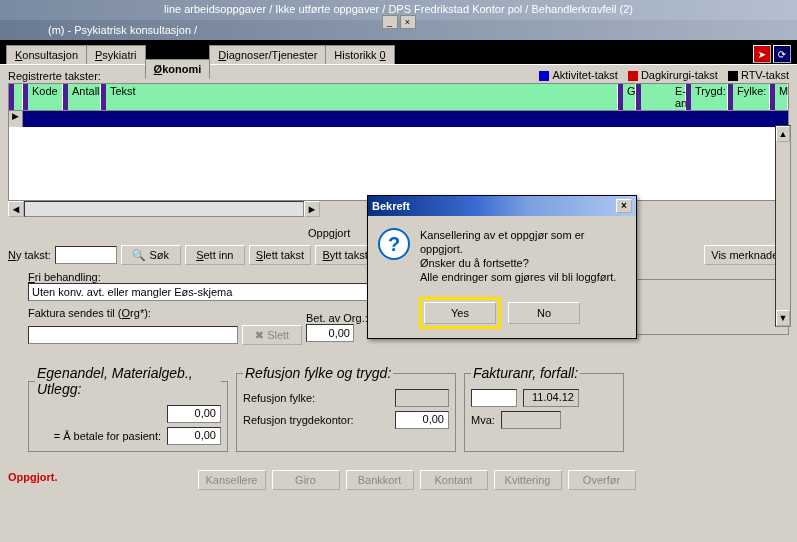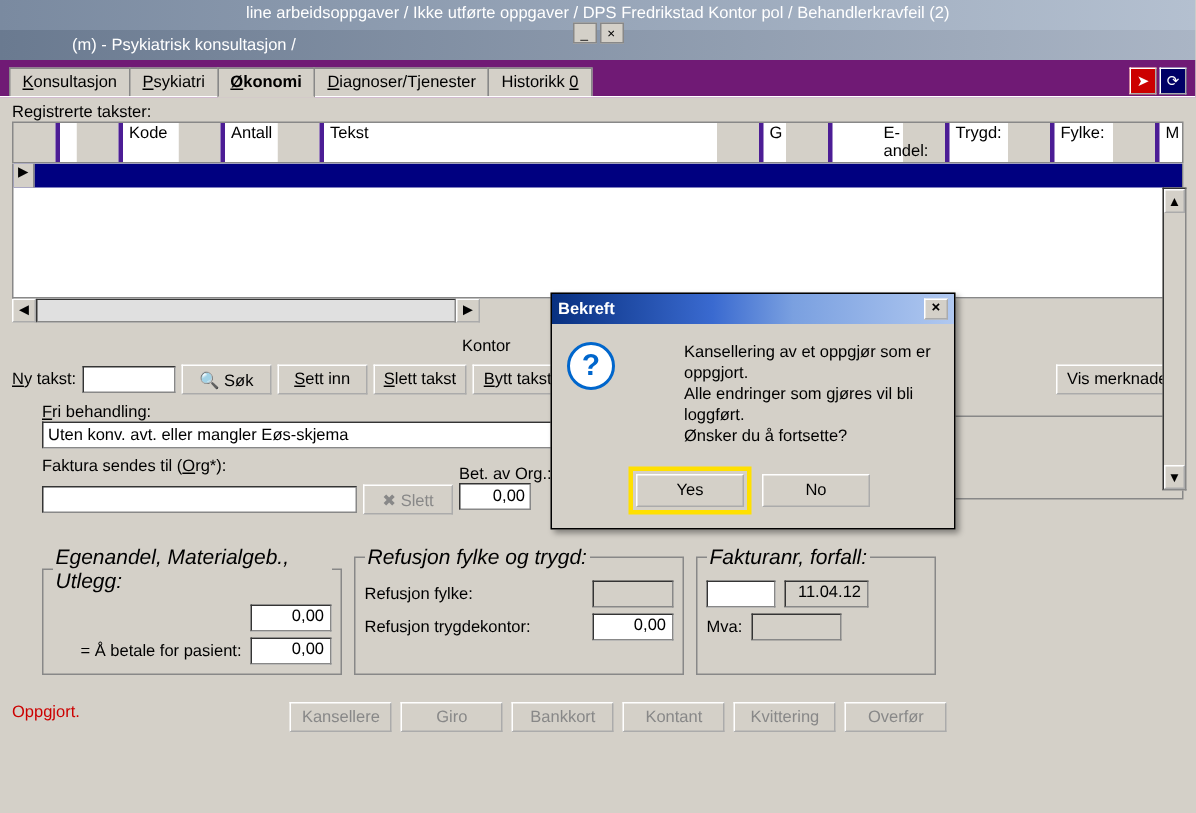--- a/index.html
+++ b/index.html
@@ -1,62 +1,62 @@
 <!DOCTYPE html>
 <html><head>
 <meta charset="utf-8">
 <style>
   * { box-sizing: border-box; margin: 0; padding: 0; font-family: Tahoma, Arial, sans-serif; font-size: 11px; }
   body { background: #d4d0c8; width: 797px; height: 542px; overflow: hidden; position: relative; }
   .title-bar { background: linear-gradient(to right, #7a8aa0, #b4c0d0); color: #fff; padding: 3px 6px; height: 20px; display: flex; align-items: center; justify-content: space-between; flex-direction: column; }
   .title-bar .right-controls { display: flex; gap: 2px; }
   .title-bar .win-btn { width: 16px; height: 14px; background: #d4d0c8; border: 1px solid #888; font-size: 9px; line-height: 12px; text-align: center; color: #000; }
   .sub-title-bar { background: linear-gradient(to right, #6a7a90, #aab5c5); color: #fff; padding: 3px 48px; height: 20px; display: flex; align-items: center; justify-content: space-between;}
-  .tabs-row { display: flex; align-items: center; background: #701a75; border-bottom: 1px solid #fff; padding: 4px 6px 0 6px; }
+  .tabs-row { display: flex; align-items: center; background: #000000; border-bottom: 1px solid #fff; padding: 4px 6px 0 6px; }
   .tab { padding: 3px 8px; border: 1px solid #888; border-bottom: none; background: #d4d0c8; margin-right: -1px; position: relative; }
-  .tab.active { background: #d4d0c8; border-bottom: 1px solid #d4d0c8; z-index: 2; top: 1px; font-weight: bold;}
+  .tab.active { background: #d4d0c8; border-bottom: 1px solid #d4d0c8; z-index: 2; top: 15px; font-weight: bold;}
   .tab .underline { text-decoration: underline; }
   .tabs-row .spacer { flex: 1; }
   .tabs-icons { display: flex; gap: 2px; margin-left: auto;}
   .tabs-icons .ic { width: 18px; height: 18px; border: 1px outset #fff; background: #c00; display:flex; justify-content:center; align-items:center; color:#fff; font-size:10px;}
   .tabs-icons .ic.blue { background: #006; }
   .content { padding: 4px 8px; position: relative; }
   fieldset { border: 1px solid #888; padding: 4px 6px 6px 6px; margin-bottom: 4px; position: relative; }
   fieldset > legend, .pseudo-legend { font-size: 14px; padding: 0 2px; font-style: italic; }
   .grid-header { display: flex; background: #d4d0c8; border: 1px solid #888; }
-  .grid-header .cell { border-right: 1px solid #fff; border-left:3px solid #4c1d95; padding: 1px 4px; background:#ffffff; font-size:11px;margin-left:28px; }
+  .grid-header .cell { border-right: 1px solid #fff; border-left:5px solid #4c1d95; padding: 1px 4px; background:#86efac; font-size:11px; }
   .grid-body { height: 90px; background: #fff; border-left:1px solid #888; border-right:1px solid #888; border-bottom:1px solid #888; position: relative; overflow:hidden;}
   .grid-body .selrow { position:absolute; left:0; right:0; top:0; height:16px; background:#000080; }
   .grid-body .rowmarker { position:absolute; left:0; top:0; width:14px; height:16px; background:#d4d0c8; border-right:1px solid #888; text-align:center; color:#000; font-size:9px;}
   .hscroll { display:flex; align-items:center; }
   .hscroll .arrow { width:16px; height:16px; border:1px outset #fff; background:#d4d0c8; text-align:center; line-height:14px;}
   .hscroll .track { flex:0 0 280px; height:16px; background:#e0e0e0; border:1px inset #888;}
   .legend-row { display:flex; gap:10px; margin-bottom:2px; align-items:center;}
   .legend-box { width:10px; height:10px; display:inline-block; margin-right:3px; vertical-align:middle;}
   .lb-blue{background:#0000cc;} .lb-red{background:#cc0000;} .lb-black{background:#000;}
   .form-row { display:flex; align-items:center; gap:4px; margin-top:6px;}
   .form-row label { font-size:11px; }
   .form-row label .ul { text-decoration: underline; }
   input[type=text].tf { border:1px inset #888; background:#fff; height:18px; padding:1px 3px; font-size:11px;}
   .btn { border:1px outset #fff; background:#d4d0c8; padding:2px 6px; min-width:60px; height:20px; font-size:11px; cursor:pointer; text-align:center;}
   .btn .ul { text-decoration: underline;}
   .btn:disabled, .btn.disabled { color:#888; }
   .cols { display:flex; gap:8px;margin-left:20px; }
   .col { flex:1; }
   .chk { display:flex; align-items:center; gap:4px;}
-  .status-oppgjort { color:#c00; font-weight:normal;text-align:right; }
+  .status-oppgjort { color:#c00; font-weight:bold;text-align:right; }
   .bottom-buttons { display:flex; gap:6px; margin-top:6px; justify-content:flex-start; padding-left:140px;}
   .bottom-buttons .btn { min-width:68px; color:#888;}
   
   .dialog { position:absolute; left:367px; top:195px; width:270px; border:1px solid #000; background:#d4d0c8; box-shadow:2px 2px 4px rgba(0,0,0,0.4); z-index:100;}
   .dialog .dlg-title { height:20px; background: linear-gradient(to right, #083080, #3a6ad0 40%, #7aa0e0 60%, #b0c8f0); color:#fff; padding:2px 4px; display:flex; align-items:center; justify-content:space-between; font-weight:bold;}
   .dialog .dlg-title .close { width:16px; height:14px; background:#d4d0c8; border:1px outset #fff; color:#000; font-size:10px; text-align:center; line-height:12px;}
   .dialog .dlg-body { padding:12px 10px; display:flex; gap:10px;}
   .dialog .qicon { width:32px; height:32px; border-radius:50%; border:2px solid #0066cc; background:#fff; display:flex; align-items:center; justify-content:center; color:#0066cc; font-size:20px; font-weight:bold; flex-shrink:0;}
-  .dialog .dlg-text { font-size:11px; line-height:14px;margin-left:36px;}
+  .dialog .dlg-text { font-size:11px; line-height:14px;}
   .dialog .dlg-buttons { display:flex; gap:12px; justify-content:center; padding:6px 10px 14px 10px;}
   .dialog .dlg-buttons .btn { min-width:72px; height:22px;}
   .dialog .dlg-buttons .btn.yes-hl { outline: 3px solid #ffe000; outline-offset: 2px;}
   .val-box { border:1px inset #888; background:#fff; text-align:right; padding:1px 4px; display:inline-block; height:18px; min-width:54px;}
   .val-box.ro { background:#d4d0c8; }
   .vm-row{ display:flex; justify-content:flex-end; align-items:center; gap:6px; margin-top:4px;}
   .middle-controls { display:flex; justify-content:space-between; align-items:center;}
   .overfort-box{ min-height:64px;}
   .vscroll { position:absolute; right:6px; top:60px; width:16px; height:202px; background:#d4d0c8; border:1px inset #888; display:flex; flex-direction:column; justify-content:space-between;}
   .vscroll .arrow { height:16px; border:1px outset #fff; background:#d4d0c8; text-align:center; font-size:9px; line-height:14px;}
@@ -87,20 +87,25 @@
   <div class="tabs-icons">
     <div class="ic">➤</div>
     <div class="ic blue">⟳</div>
   </div>
 </div>
 
 <div class="content">
 
   <div class="flex-between">
     <span class="section-label">Registrerte takster:</span>
+    <div class="legend-row">
+      <span><span class="legend-box lb-blue"></span><span>Aktivitet-takst</span></span>
+      <span><span class="legend-box lb-red"></span><span>Dagkirurgi-takst</span></span>
+      <span><span class="legend-box lb-black"></span><span>RTV-takst</span></span>
+    </div>
   </div>
   <div class="grid-header">
     <div class="cell" style="width:14px;"></div>
     <div class="cell" style="width:40px;">Kode</div>
     <div class="cell" style="width:38px;">Antall</div>
     <div class="cell" style="flex:1;">Tekst</div>
     <div class="cell" style="width:18px;">G</div>
     <div class="cell" style="width:50px;padding-left:34px;">E-andel:</div>
     <div class="cell" style="width:42px;">Trygd:</div>
     <div class="cell" style="width:42px;">Fylke:</div>
@@ -111,21 +116,21 @@
     <div class="rowmarker">▶</div>
   </div>
   <div class="hscroll">
     <div class="arrow">◄</div>
     <div class="track"></div>
     <div class="arrow">►</div>
   </div>
 
   <div class="middle-controls" style="margin-top:10px;">
     <span class="chk" style="margin-left:300px;">
-      <span>Kontor</span>
+      <span>Oppgjort</span>
     </span>
   </div>
 
   <div class="form-row">
     <label><span class="ul">N</span>y takst:</label>
     <input type="text" class="tf" style="width: 62px;">
     <button class="btn">🔍 <span>Søk</span></button>
     <button class="btn"><span class="ul">S</span>ett inn</button>
     <button class="btn"><span class="ul">S</span>lett takst</button>
     <button class="btn"><span class="ul">B</span>ytt takst</button>
@@ -210,21 +215,21 @@
 
 <div class="dialog">
   <div class="dlg-title">
     <span>Bekreft</span>
     <div class="close">×</div>
   </div>
   <div class="dlg-body">
     <div class="qicon">?</div>
     <div class="dlg-text">
       <div>Kansellering av et oppgjør som er oppgjort.</div>
+      <div>Ønsker du å fortsette?</div>
       <div>Alle endringer som gjøres vil bli loggført.</div>
-      <div>Ønsker du å fortsette?</div>
     </div>
   </div>
   <div class="dlg-buttons">
     <button class="btn yes-hl">Yes</button>
     <button class="btn">No</button>
   </div>
 </div>
 
 </body></html>

